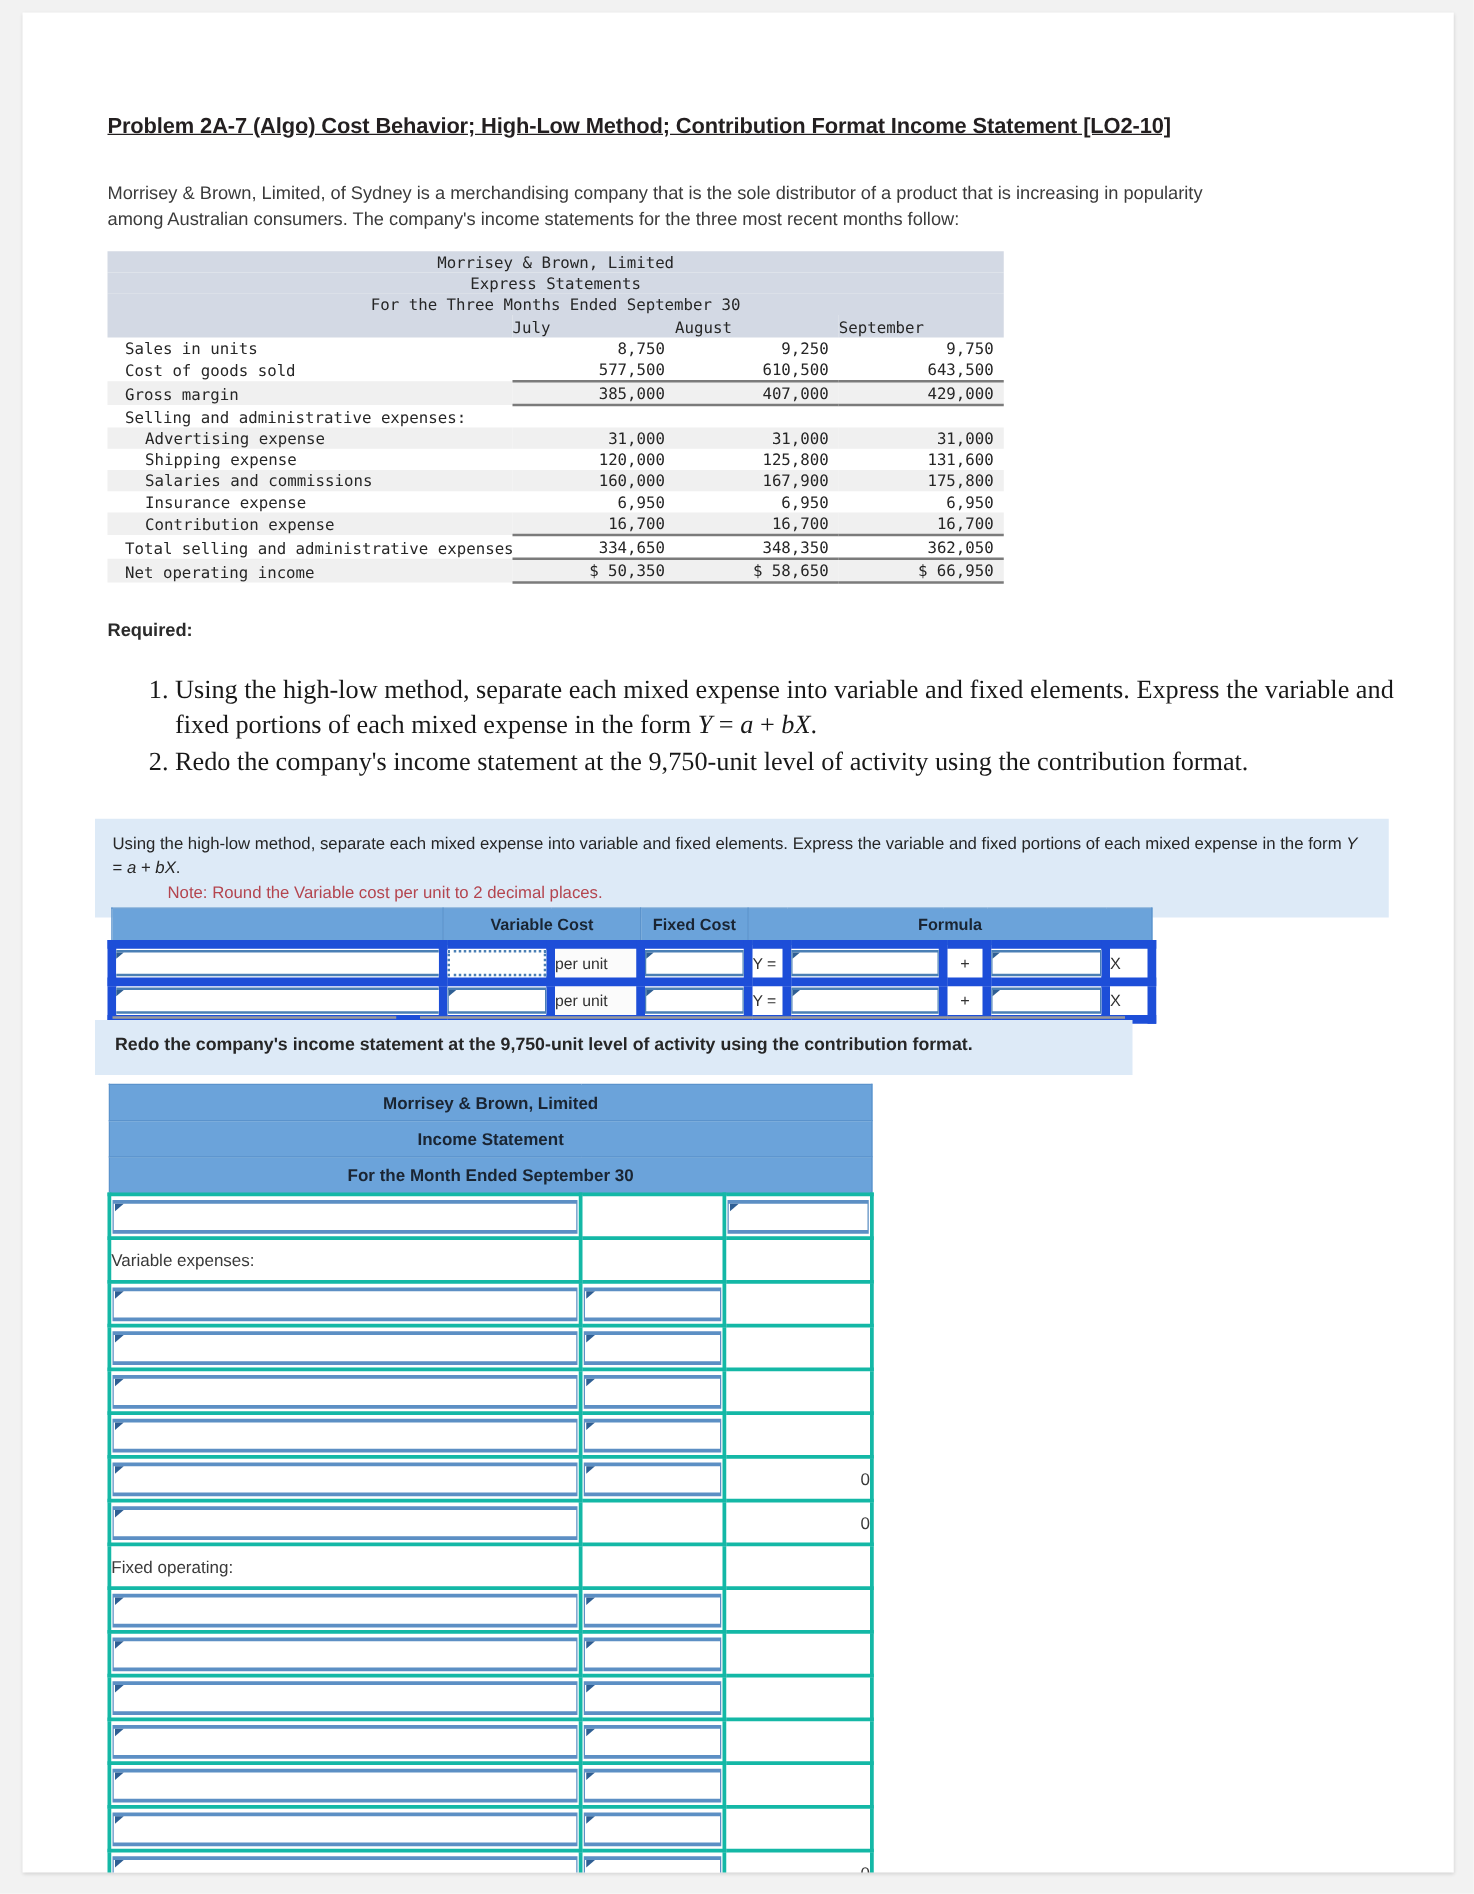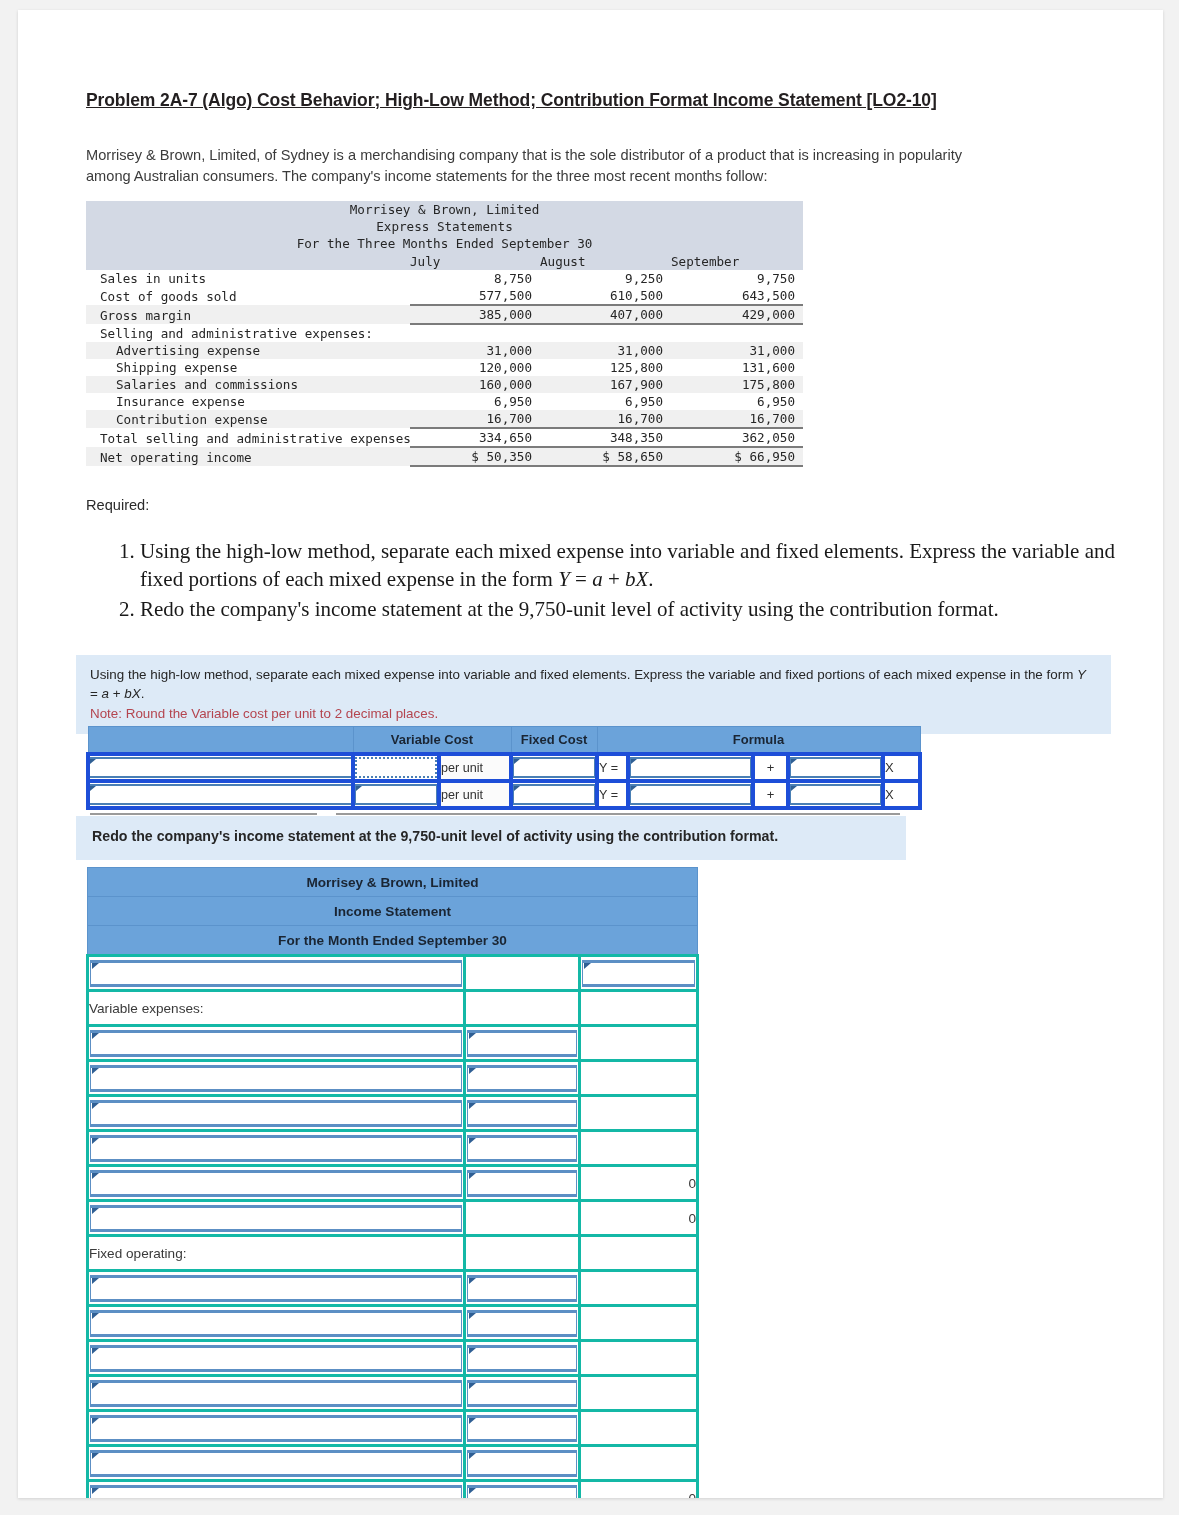--- a/index.html
+++ b/index.html
@@ -110,21 +110,21 @@
   .mono .zebra { background: #f0f0f0; }
   .mono .tbord { border-top: 2px solid #7b7b7b; }
   .mono .bbord { border-bottom: 2px solid #7b7b7b; }
 
   
   .required {
     position: absolute;
     left: 68px;
     top: 487px;
     font-size: 14.6px;
-    font-weight: normal;
+    font-weight: bold;
     color: #2b2b2b;
   }
   ol.reqlist {
     position: absolute;
     left: 80px;
     top: 528px;
     width: 1000px;
     margin: 0;
     padding-left: 42px;
     font-family: "Liberation Serif", serif;
@@ -143,21 +143,21 @@
     box-sizing: border-box;
   }
   .bluebar1 {
     left: 58px;
     top: 645px;
     width: 1035px;
     padding: 10px 14px 11px 14px;
     font-size: 13.4px;
     line-height: 1.44;
   }
-  .note-red { color: #b4454f; }
+  .note-red { color: #b4454f; margin-left: 44px; }
   .bluebar2 {
     left: 58px;
     top: 806px;
     width: 830px;
     height: 44px;
     padding: 12px 16px;
     font-size: 14.2px;
     font-weight: bold;
   }
   .greyline {
@@ -173,21 +173,21 @@
     position: absolute;
     left: 68px;
     top: 716px;
     width: 832px;
     border-collapse: collapse;
     table-layout: fixed;
     font-size: 13px;
     color: #1b2a3d;
   }
   .ftable td {
-    border: 4px solid #1d4ed8;
+    border: 7px solid #1d4ed8;
     padding: 0;
     height: 23px;
     vertical-align: middle;
   }
   .ftable .fhead {
     background: #6ba3da;
     color: #1a2533;
     font-weight: bold;
     text-align: center;
     height: 25px;

